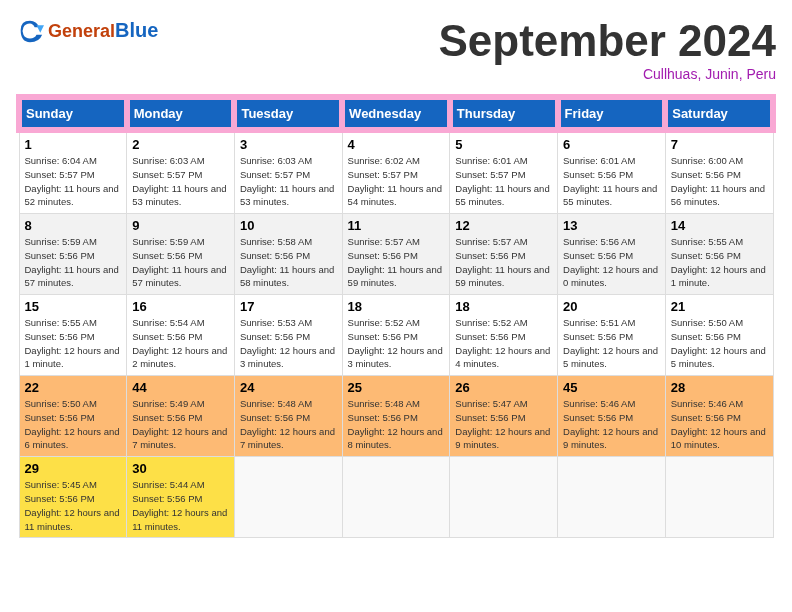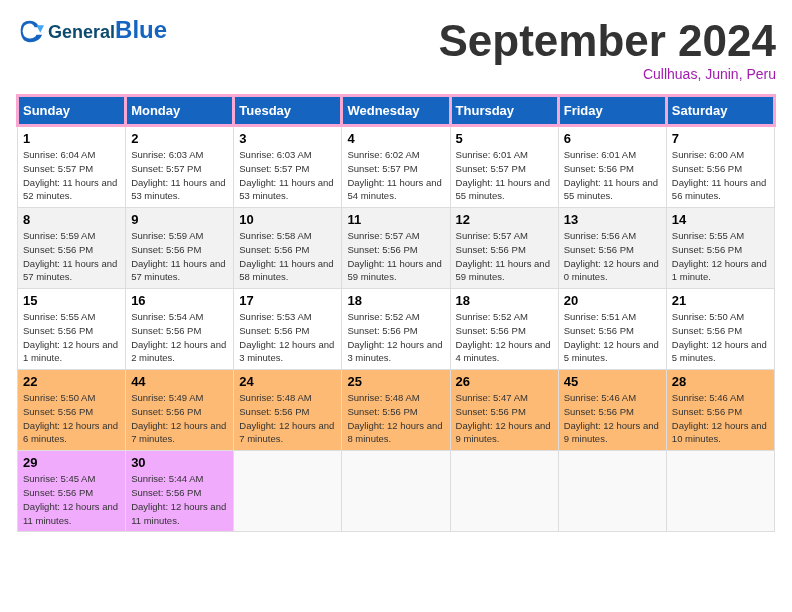--- a/index.html
+++ b/index.html
@@ -35,21 +35,21 @@
     }
     thead tr {
       background-color: #1565c0;
       color: white;
     }
     thead th {
       padding: 6px 4px;
       text-align: left;
       font-size: 13px;
       font-weight: 600;
-      border: 3px solid #f9a8d4;
+      border: 6px solid #f9a8d4;
     }
     tbody tr {
       vertical-align: top;
     }
     tbody tr:nth-child(odd) { background: #fff; }
     tbody tr:nth-child(even) { background: #f2f2f2; }
     tbody td {
       border: 1px solid #ddd;
       padding: 4px 5px;
       vertical-align: top;
@@ -73,21 +73,21 @@
 </head>
 <body>
 
 <div class="header">
   <div class="logo">
     <svg class="logo-icon" viewBox="0 0 30 30" xmlns="http://www.w3.org/2000/svg">
       <path d="M5 15 Q5 5 15 5 Q22 5 25 12 L20 12 Q18 8 15 8 Q10 8 8 12 Q6 16 8 20 Q10 24 15 24 Q20 24 22 20 L28 20 Q25 28 15 28 Q5 28 5 15Z" fill="#1565c0"></path>
       <path d="M22 10 L30 10 L26 18 Z" fill="#42a5f5"></path>
     </svg>
     <div>
-      <span style="font-size:18px;font-weight:bold;color:#0c4a6e;">General</span><span style="font-size:24px;font-weight:bold;color:#1565c0;">Blue</span>
+      <span style="font-size:18px;font-weight:bold;color:#c2410c;">General</span><span style="font-size:20px;font-weight:bold;color:#1565c0;">Blue</span>
     </div>
   </div>
   <div class="title-section">
     <div class="month-title">September 2024</div>
     <div class="subtitle">Cullhuas, Junin, Peru</div>
   </div>
 </div>
 
 <table>
   <thead>
@@ -271,21 +271,21 @@
           Sunrise: 5:46 AM<br>Sunset: 5:56 PM<br>Daylight: 12 hours and 9 minutes.
         </div>
       </td>
         <td>
         <span class="day-number">28</span>
         <div class="day-info">
           Sunrise: 5:46 AM<br>Sunset: 5:56 PM<br>Daylight: 12 hours and 10 minutes.
         </div>
       </td>
       </tr>
-      <tr style="background: #f0abfc;">
+      <tr style="background: #fde047;">
         <td>
         <span class="day-number">29</span>
         <div class="day-info">
           Sunrise: 5:45 AM<br>Sunset: 5:56 PM<br>Daylight: 12 hours and 11 minutes.
         </div>
       </td>
         <td>
         <span class="day-number">30</span>
         <div class="day-info">
           Sunrise: 5:44 AM<br>Sunset: 5:56 PM<br>Daylight: 12 hours and 11 minutes.

